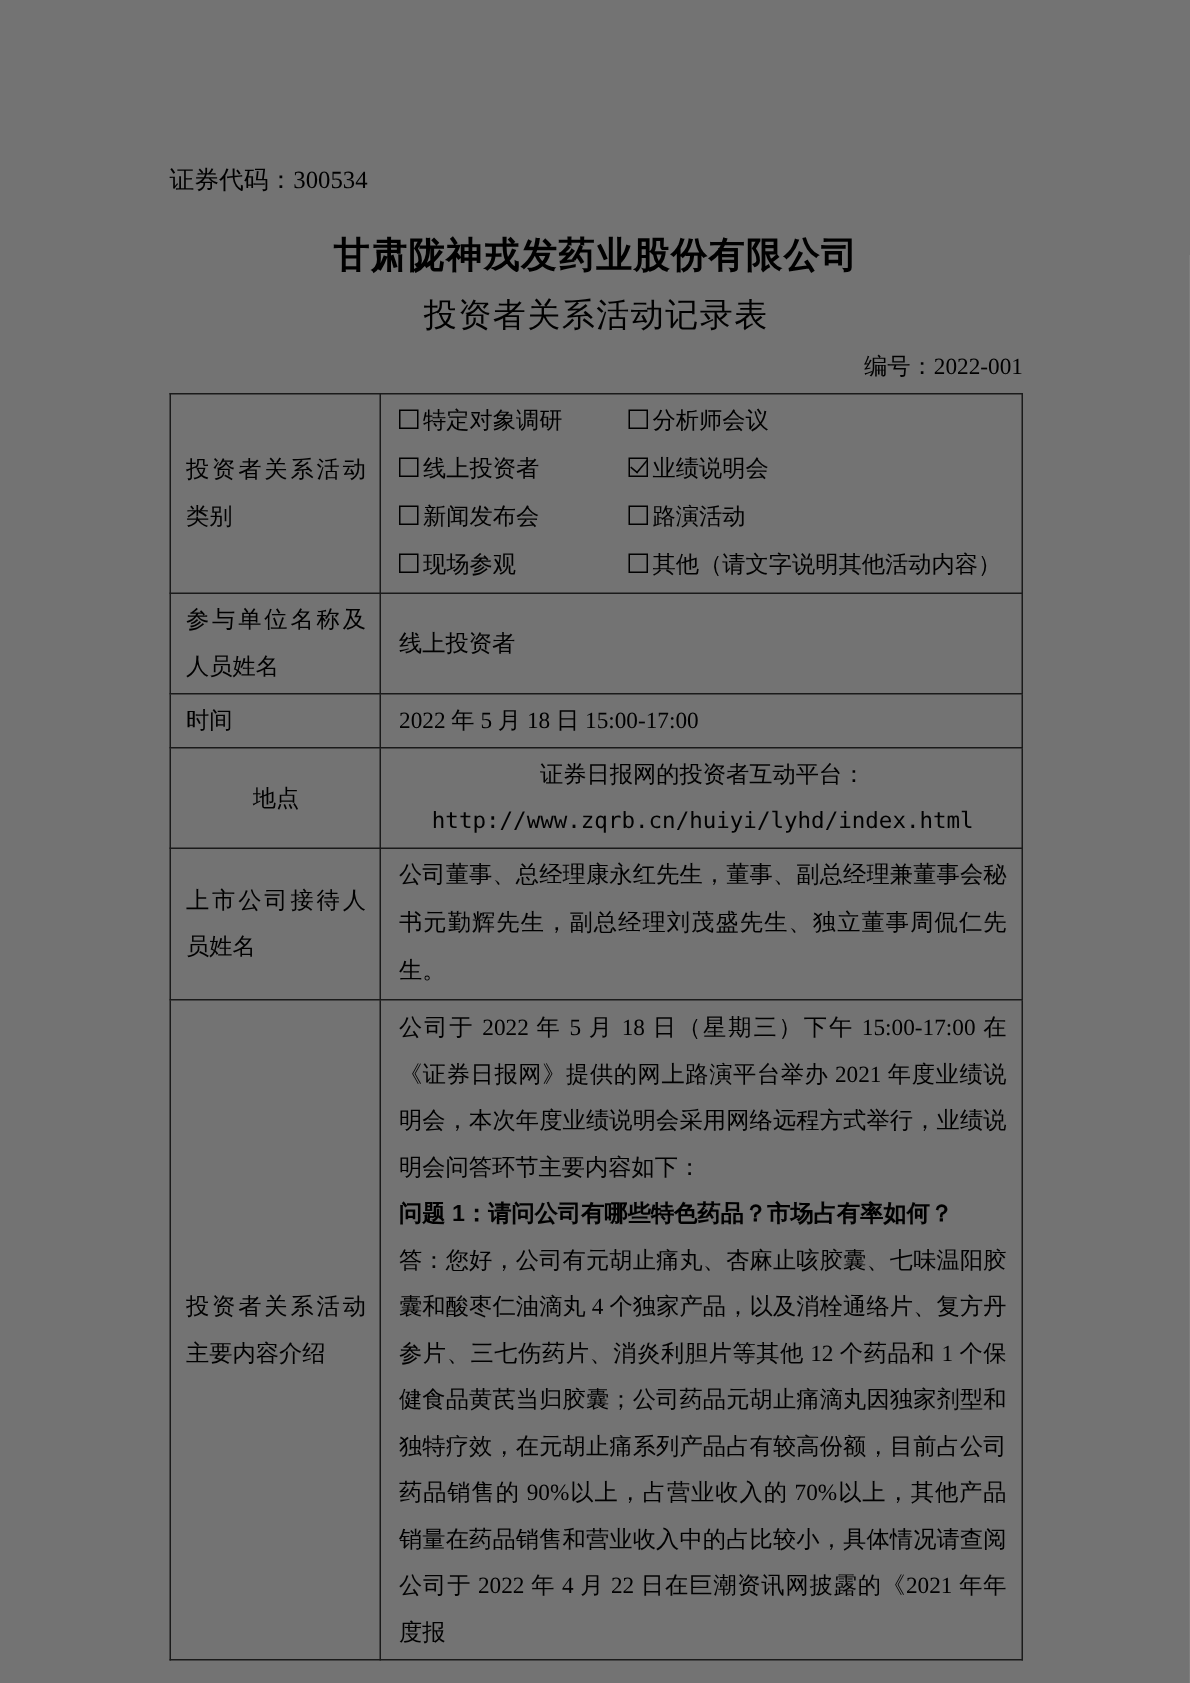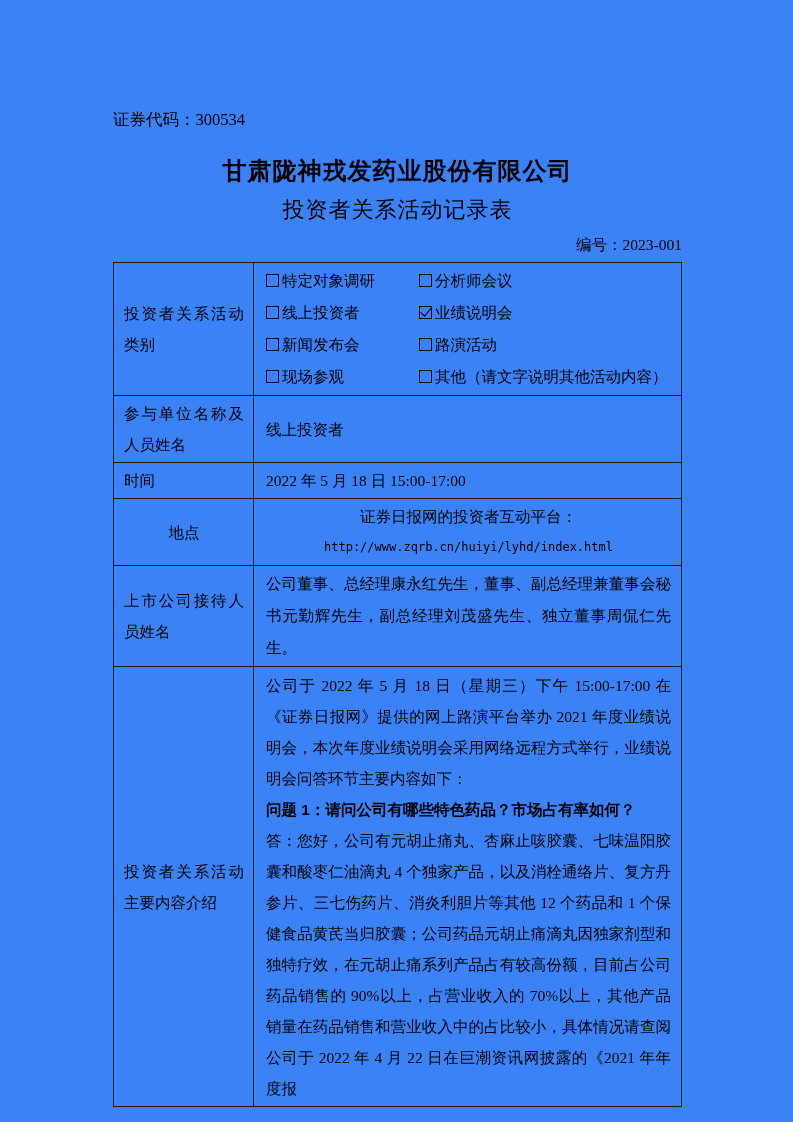--- a/index.html
+++ b/index.html
@@ -2,21 +2,21 @@
 <html><head>
 <meta charset="utf-8">
 <style>
   * { box-sizing: border-box; margin: 0; padding: 0; }
   html, body { background: #888; }
   .page {
     position: relative;
     width: 793px;
     height: 1122px;
     margin: 0 auto;
-    background: #3b82f6;
+    background: #737373;
     color: #000;
     font-family: "Liberation Serif", "DejaVu Serif", serif;
     font-size: 16px;
     padding: 108px 111px 0 113px;
     overflow: hidden;
   }
   .doc-header {
     display: flex;
     justify-content: space-between;
     align-items: baseline;
@@ -99,41 +99,41 @@
     border-bottom: 1.7px solid #000;
     transform: rotate(40deg);
   }
   .just {
     text-align: justify;
     text-justify: inter-character;
   }
   .hosts-text { line-height: 32px; }
   .url-line {
     font-family: "DejaVu Sans Mono", monospace;
-    font-size: 12px;
+    font-size: 15px;
     letter-spacing: 0;
   }
   .q-bold {
     font-family: "Liberation Sans", "DejaVu Sans", sans-serif;
     font-weight: 700;
   }
 </style>
 </head>
 <body>
 
 <div class="page">
 
   <div class="doc-header">
     <span>证券代码：300534</span>
   </div>
 
   <h1 class="company-title">甘肃陇神戎发药业股份有限公司</h1>
   <h2 class="doc-title">投资者关系活动记录表</h2>
 
-  <div class="doc-number">编号：2023-001</div>
+  <div class="doc-number">编号：2022-001</div>
 
   <table class="record-table">
     <tbody>
         <tr class="r-activity">
       <td class="lbl">投资者关系活动类别</td>
       <td class="val">
         <div class="cb-grid">
               <span class="cb-item"><span class="cb"></span><span>特定对象调研</span></span>
               <span class="cb-item"><span class="cb"></span><span>分析师会议</span></span>
               <span class="cb-item"><span class="cb"></span><span>线上投资者</span></span>

